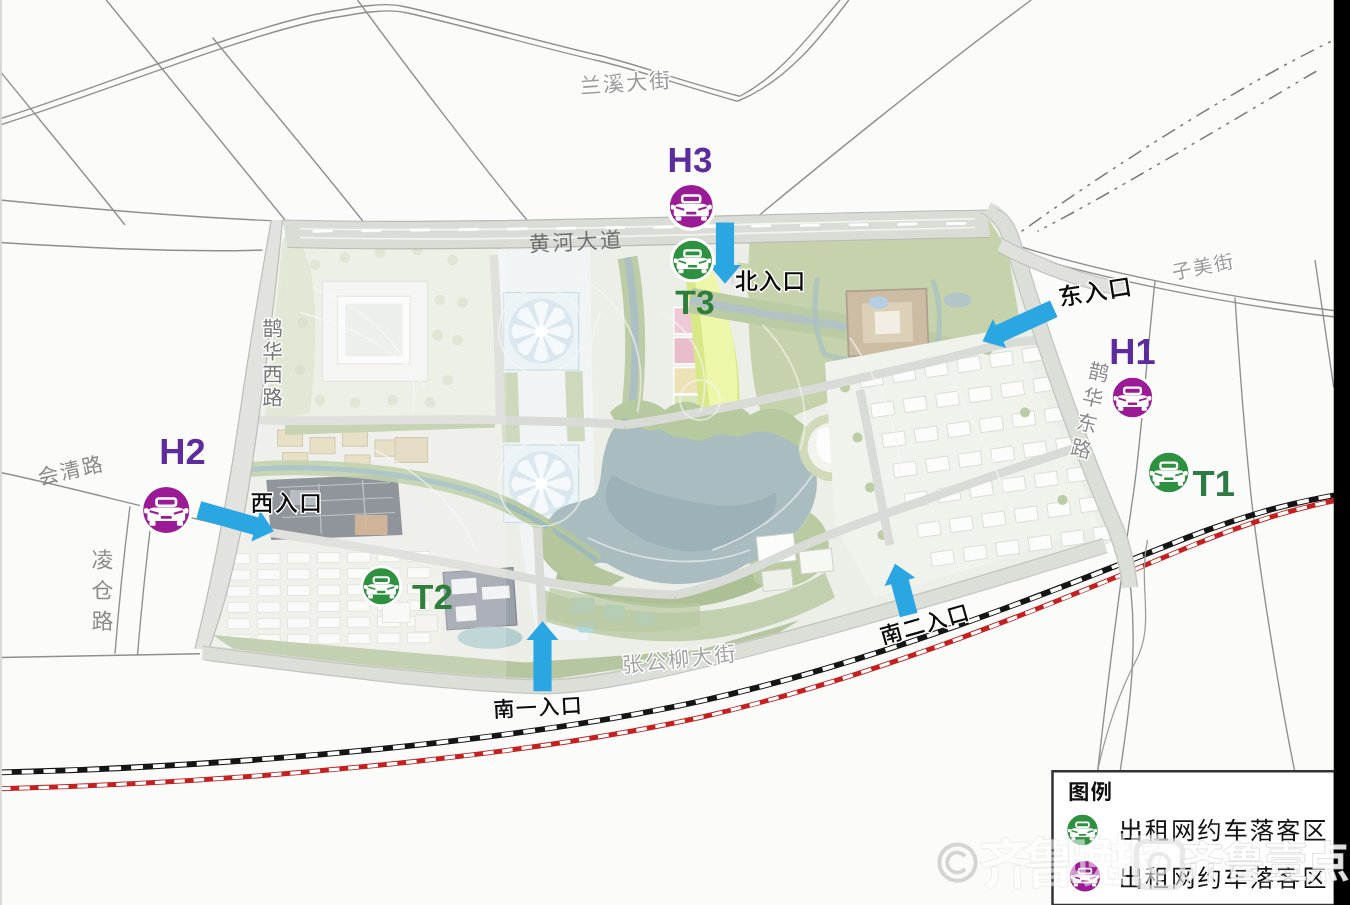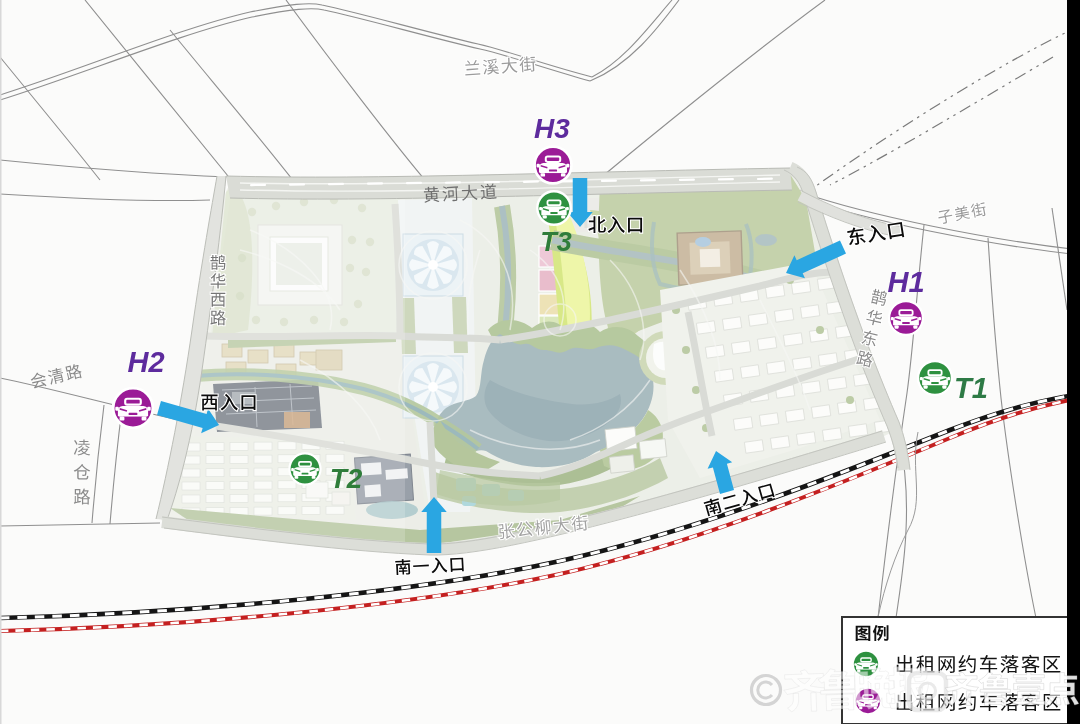--- a/index.html
+++ b/index.html
@@ -1,14 +1,14 @@
 <!DOCTYPE html>
 <html><head><meta charset="utf-8"><style>
 html,body{margin:0;padding:0;background:#fbfbfa;}
-#wrap{position:relative;width:1080px;height:724px;overflow:hidden;font-family:"Liberation Sans",sans-serif;font-style:italic;}
+#wrap{position:relative;width:1080px;height:724px;overflow:hidden;font-family:"Liberation Sans",sans-serif;}
 </style></head><body>
 <div id="wrap">
 <svg width="1080" height="724" viewBox="0 0 1080 724">
 <defs>
         <path id="b4f8b" d="M67 -74V-17H77V-74ZM83 -84V-6C83 -4 82 -3 80 -3C78 -3 73 -3 67 -4C68 -0 70 5 70 8C79 8 85 8 89 6C92 4 94 1 94 -6V-84ZM35 -27C38 -25 41 -22 43 -19C39 -11 34 -4 28 -0C31 2 34 6 36 9C52 -3 60 -25 63 -57L56 -58L54 -58H46C47 -62 48 -65 48 -69H64V-80H30V-69H37C34 -54 30 -41 23 -32C26 -30 30 -26 32 -24C36 -30 40 -38 43 -47H52C51 -41 49 -35 48 -30L41 -35ZM18 -85C14 -71 9 -58 2 -48C4 -45 6 -38 7 -35C9 -37 10 -39 11 -41V9H22V-64C25 -70 27 -76 29 -82Z"></path>
         <path id="b56fe" d="M7 -81V9H19V5H81V9H93V-81ZM27 -14C40 -12 56 -9 66 -5H19V-35C20 -32 22 -29 23 -27C28 -28 34 -30 40 -32L36 -27C44 -25 55 -21 61 -19L66 -26C60 -28 50 -31 42 -33C45 -34 48 -36 51 -37C58 -33 67 -30 76 -28C77 -30 79 -33 81 -36V-5H68L73 -13C63 -17 46 -20 32 -22ZM40 -70C36 -63 27 -56 19 -51C21 -50 25 -46 27 -44C29 -46 31 -47 33 -49C35 -47 38 -45 40 -43C33 -40 26 -38 19 -37V-70ZM42 -70H81V-37C74 -38 67 -40 61 -43C68 -48 73 -53 77 -59L71 -63L69 -63H47C48 -64 49 -66 50 -67ZM50 -48C47 -50 43 -52 41 -54H60C57 -52 54 -50 50 -48Z"></path>
         <path id="b58f9" d="M22 -42V-35H77V-42ZM7 -54V-36H18V-46H82V-36H93V-54ZM29 -23H69V-18H29ZM44 -85V-79H6V-70H44V-66H14V-58H86V-66H56V-70H95V-79H56V-85ZM26 -9C28 -7 28 -5 29 -3H5V6H96V-3H71L74 -9L67 -10H81V-31H18V-10H33ZM41 -3C40 -5 39 -8 38 -10H62C61 -8 60 -6 59 -3Z"></path>
         <path id="b62a5" d="M54 -36C57 -26 61 -18 66 -10C63 -7 58 -3 53 -1V-36ZM65 -36H80C79 -30 77 -25 74 -20C70 -25 67 -30 65 -36ZM41 -81V9H53V2C55 4 58 7 59 9C65 6 70 3 74 -2C78 3 84 6 89 9C91 6 95 1 98 -1C92 -4 86 -7 82 -11C88 -20 92 -32 94 -45L87 -47L84 -46H53V-70H79C79 -64 78 -62 77 -61C76 -60 75 -60 74 -60C71 -60 66 -60 60 -60C62 -58 63 -53 63 -50C69 -50 75 -50 79 -50C82 -51 86 -51 88 -54C90 -57 91 -63 92 -77C92 -78 92 -81 92 -81ZM16 -85V-66H4V-54H16V-37C11 -36 6 -35 2 -34L5 -22L16 -25V-5C16 -3 16 -2 14 -2C13 -2 8 -2 3 -3C4 1 6 6 7 9C14 9 20 9 24 7C27 5 29 2 29 -4V-28L39 -31L38 -43L29 -40V-54H38V-66H29V-85Z"></path>
         <path id="b665a" d="M56 -66H69C68 -64 66 -61 65 -59H51C53 -62 55 -64 56 -66ZM6 -77V-2H17V-10H36V-55C38 -53 40 -51 42 -49L42 -50V-26H58C54 -15 46 -6 28 -0C31 2 34 6 35 9C52 4 61 -5 66 -16V-6C66 4 68 7 78 7C80 7 84 7 86 7C94 7 97 4 98 -11C95 -12 90 -13 88 -15C88 -5 87 -3 85 -3C84 -3 81 -3 80 -3C78 -3 77 -4 77 -6V-26H94V-59H76C79 -63 82 -68 84 -72L77 -77L75 -76H62C63 -78 64 -81 65 -83L53 -85C50 -77 45 -67 36 -60V-77ZM52 -49H62C62 -45 61 -40 61 -36H52ZM73 -49H83V-36H72C72 -40 73 -45 73 -49ZM26 -39V-20H17V-39ZM26 -49H17V-67H26Z"></path>
         <path id="b70b9" d="M27 -44H73V-32H27ZM32 -13C33 -6 34 3 34 8L46 7C46 2 45 -7 43 -14ZM52 -13C55 -6 58 2 59 8L71 5C70 -0 66 -9 64 -15ZM73 -13C78 -7 83 2 85 8L97 4C94 -2 88 -11 84 -17ZM16 -16C13 -9 8 -1 3 3L14 9C19 3 24 -6 27 -14ZM15 -56V-20H85V-56H56V-65H92V-76H56V-85H43V-56Z"></path>

